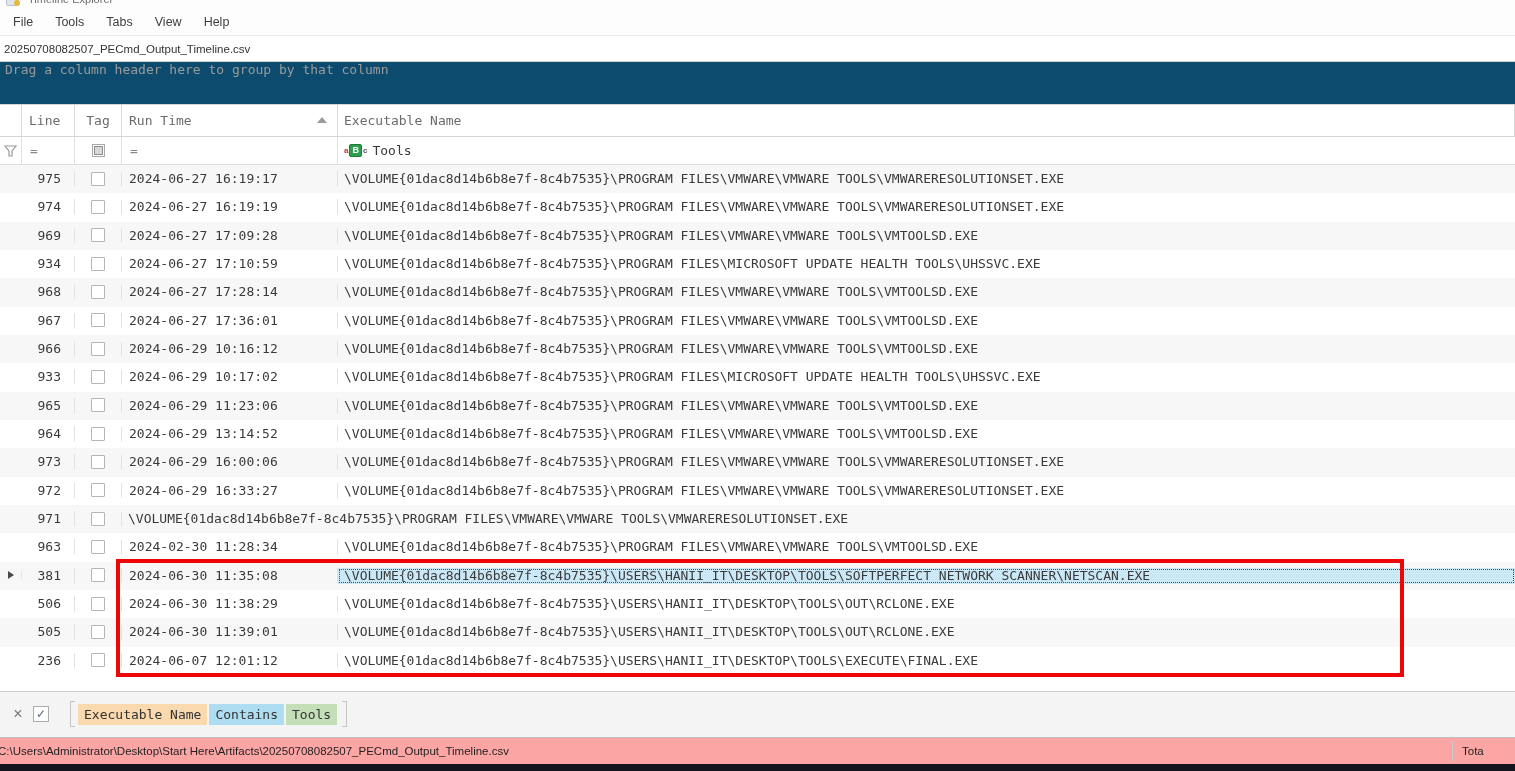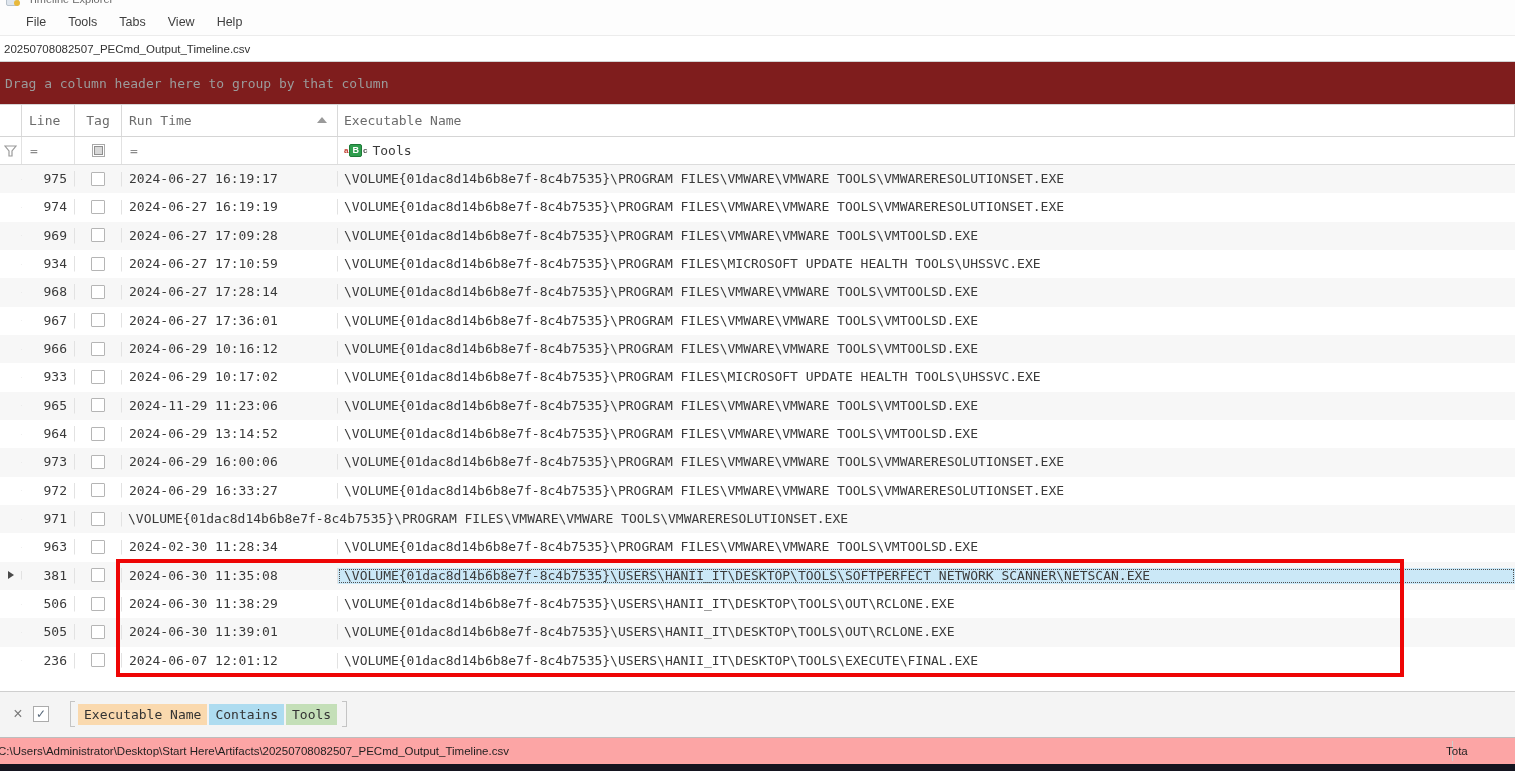--- a/index.html
+++ b/index.html
@@ -9,39 +9,39 @@
   
   .titlebar { height:9px; background:#fdfdfd; overflow:hidden; position:relative; }
   .titlebar .appicon { position:absolute; left:6px; top:-6px; width:13px; height:12px;
     background:#dfe6ee; border:1px solid #b8c2cc; border-radius:2px; }
   .titlebar .appicon::after { content:""; position:absolute; right:-2px; bottom:-1px;
     width:6px; height:6px; border-radius:50%; background:#e8b93c; }
   .titlebar .title-text { position:absolute; left:28px; top:-7px; font-size:11px; color:#6a6a6a; }
 
   
   .menubar { height:27px; background:#fdfdfd; border-bottom:1px solid #ececec;
-    display:flex; align-items:center; padding-left:15px; }
+    display:flex; align-items:center; padding-left:2px; }
   .menu-item { font-size:12.5px; color:#3f3f3f; padding:5px 11px; cursor:default; }
 
   
   .tabbar { height:26px; background:#fff; border-bottom:1px solid #d2d2d2; display:flex; align-items:flex-end; }
   .tab { font-size:11.5px; color:#333; padding:5px 8px 6px 4px; background:#fff; }
 
   
-  .grouppanel { height:42px; background:#7f1d1d; display:flex; align-items:center; }
+  .grouppanel { height:42px; background:#0c4a6e; display:flex; align-items:flex-start; }
   .grouppanel span { font-family:"DejaVu Sans Mono", monospace; font-size:13px; color:#9b9b9b; padding-left:5px; }
 
   
   .grid { width:100%; }
   .grow { display:flex; width:100%; }
   .cell { border-right:1px solid #e2e2e2; overflow:hidden; white-space:nowrap;
     font-family:"DejaVu Sans Mono", monospace; font-size:13px; color:#3a3a3a;
     display:flex; align-items:center; }
   .c-ind  { width:22px;  flex:none; justify-content:center; }
-  .c-line { width:53px;  flex:none; justify-content:flex-end; padding-right:7px; }
+  .c-line { width:53px;  flex:none; justify-content:flex-end; padding-right:13px; }
   .c-tag  { width:47px;  flex:none; justify-content:center; }
   .c-time { width:216px; flex:none; padding-left:7px; }
   .c-exec { flex:1; padding-left:6px; border-right:none; }
 
   .header-row { height:33px; border-top:1px solid #d5d5d5; border-bottom:1px solid #d5d5d5; background:#fff; }
   .header-row .cell { color:#6b6b6b; border-right:1px solid #d9d9d9; }
   .header-row .c-line, .header-row .c-time { justify-content:flex-start; padding-left:7px; }
   .header-row .c-time { position:relative; }
   .sort-arrow { position:absolute; right:10px; top:12px; width:0; height:0;
     border-left:5px solid transparent; border-right:5px solid transparent; border-bottom:6px solid #9a9a9a; }
@@ -90,21 +90,21 @@
     padding:3px 6px; margin-right:2px; }
   .chip-field { background:#fad9ae; }
   .chip-op { background:#aedcf0; }
   .chip-val { background:#c4dfb8; }
 
   
   .statusbar { height:27px; background:#fca5a5; border-top:1px solid #bdbdbd;
     display:flex; align-items:center; position:relative; }
   .status-path { font-size:11.5px; color:#1f1f1f; margin-left:-2px; white-space:nowrap; }
   .status-sep { position:absolute; right:62px; top:3px; bottom:3px; width:1px; background:#cccccc; }
-  .status-right { position:absolute; right:16px; width:53px; font-size:11.5px; color:#1f1f1f;
+  .status-right { position:absolute; right:0; width:53px; font-size:11.5px; color:#1f1f1f;
     overflow:hidden; white-space:nowrap;margin-left:48px; }
 
   .darkstrip { height:7px; background:#14141f; }
 </style>
 </head>
 <body>
 
 <div class="titlebar">
   <span class="appicon"></span>
   <span class="title-text">Timeline Explorer</span>
@@ -250,21 +250,21 @@
     <div class="cell c-exec">\VOLUME{01dac8d14b6b8e7f-8c4b7535}\PROGRAM FILES\MICROSOFT UPDATE HEALTH TOOLS\UHSSVC.EXE</div>
   </div>
       <div class="grow row">
     <div class="cell c-ind">
       
     </div>
     <div class="cell c-line">965</div>
     <div class="cell c-tag">
       <span class="checkbox"></span>
     </div>
-    <div class="cell c-time">2024-11-29 11:23:06</div>
+    <div class="cell c-time">2024-06-29 11:23:06</div>
     <div class="cell c-exec">\VOLUME{01dac8d14b6b8e7f-8c4b7535}\PROGRAM FILES\VMWARE\VMWARE TOOLS\VMTOOLSD.EXE</div>
   </div>
       <div class="grow row">
     <div class="cell c-ind">
       
     </div>
     <div class="cell c-line">964</div>
     <div class="cell c-tag">
       <span class="checkbox"></span>
     </div>

